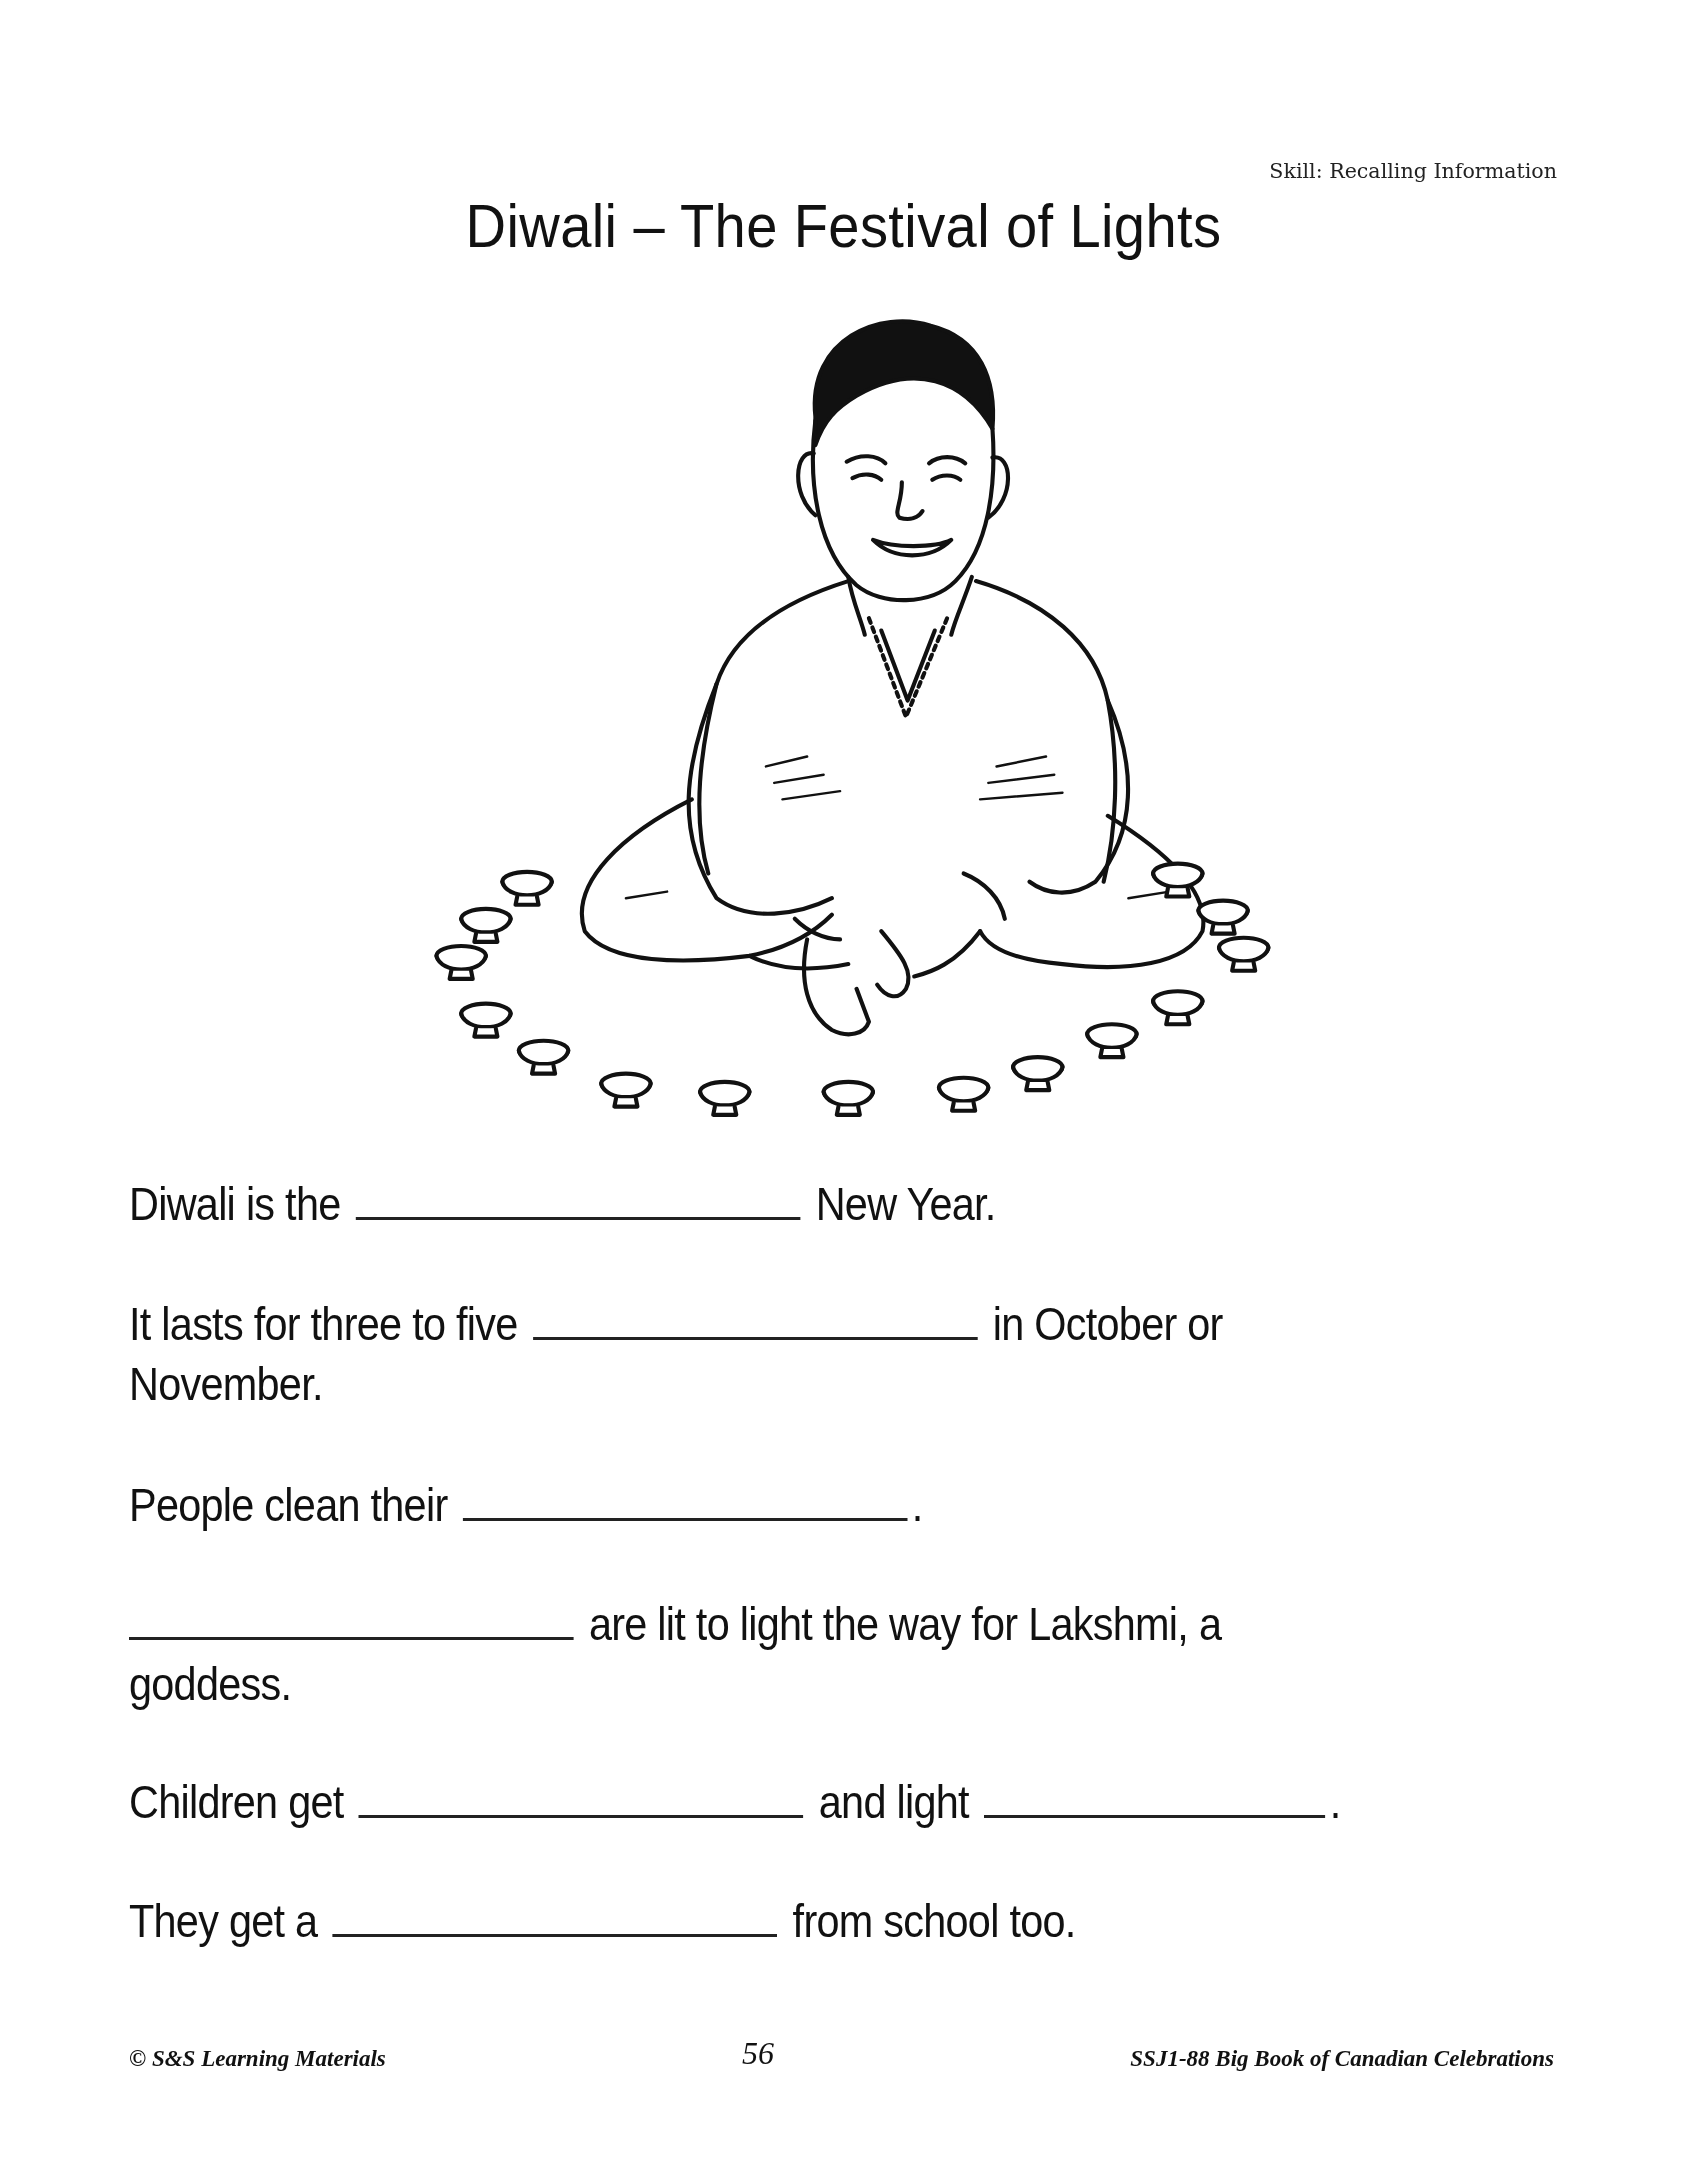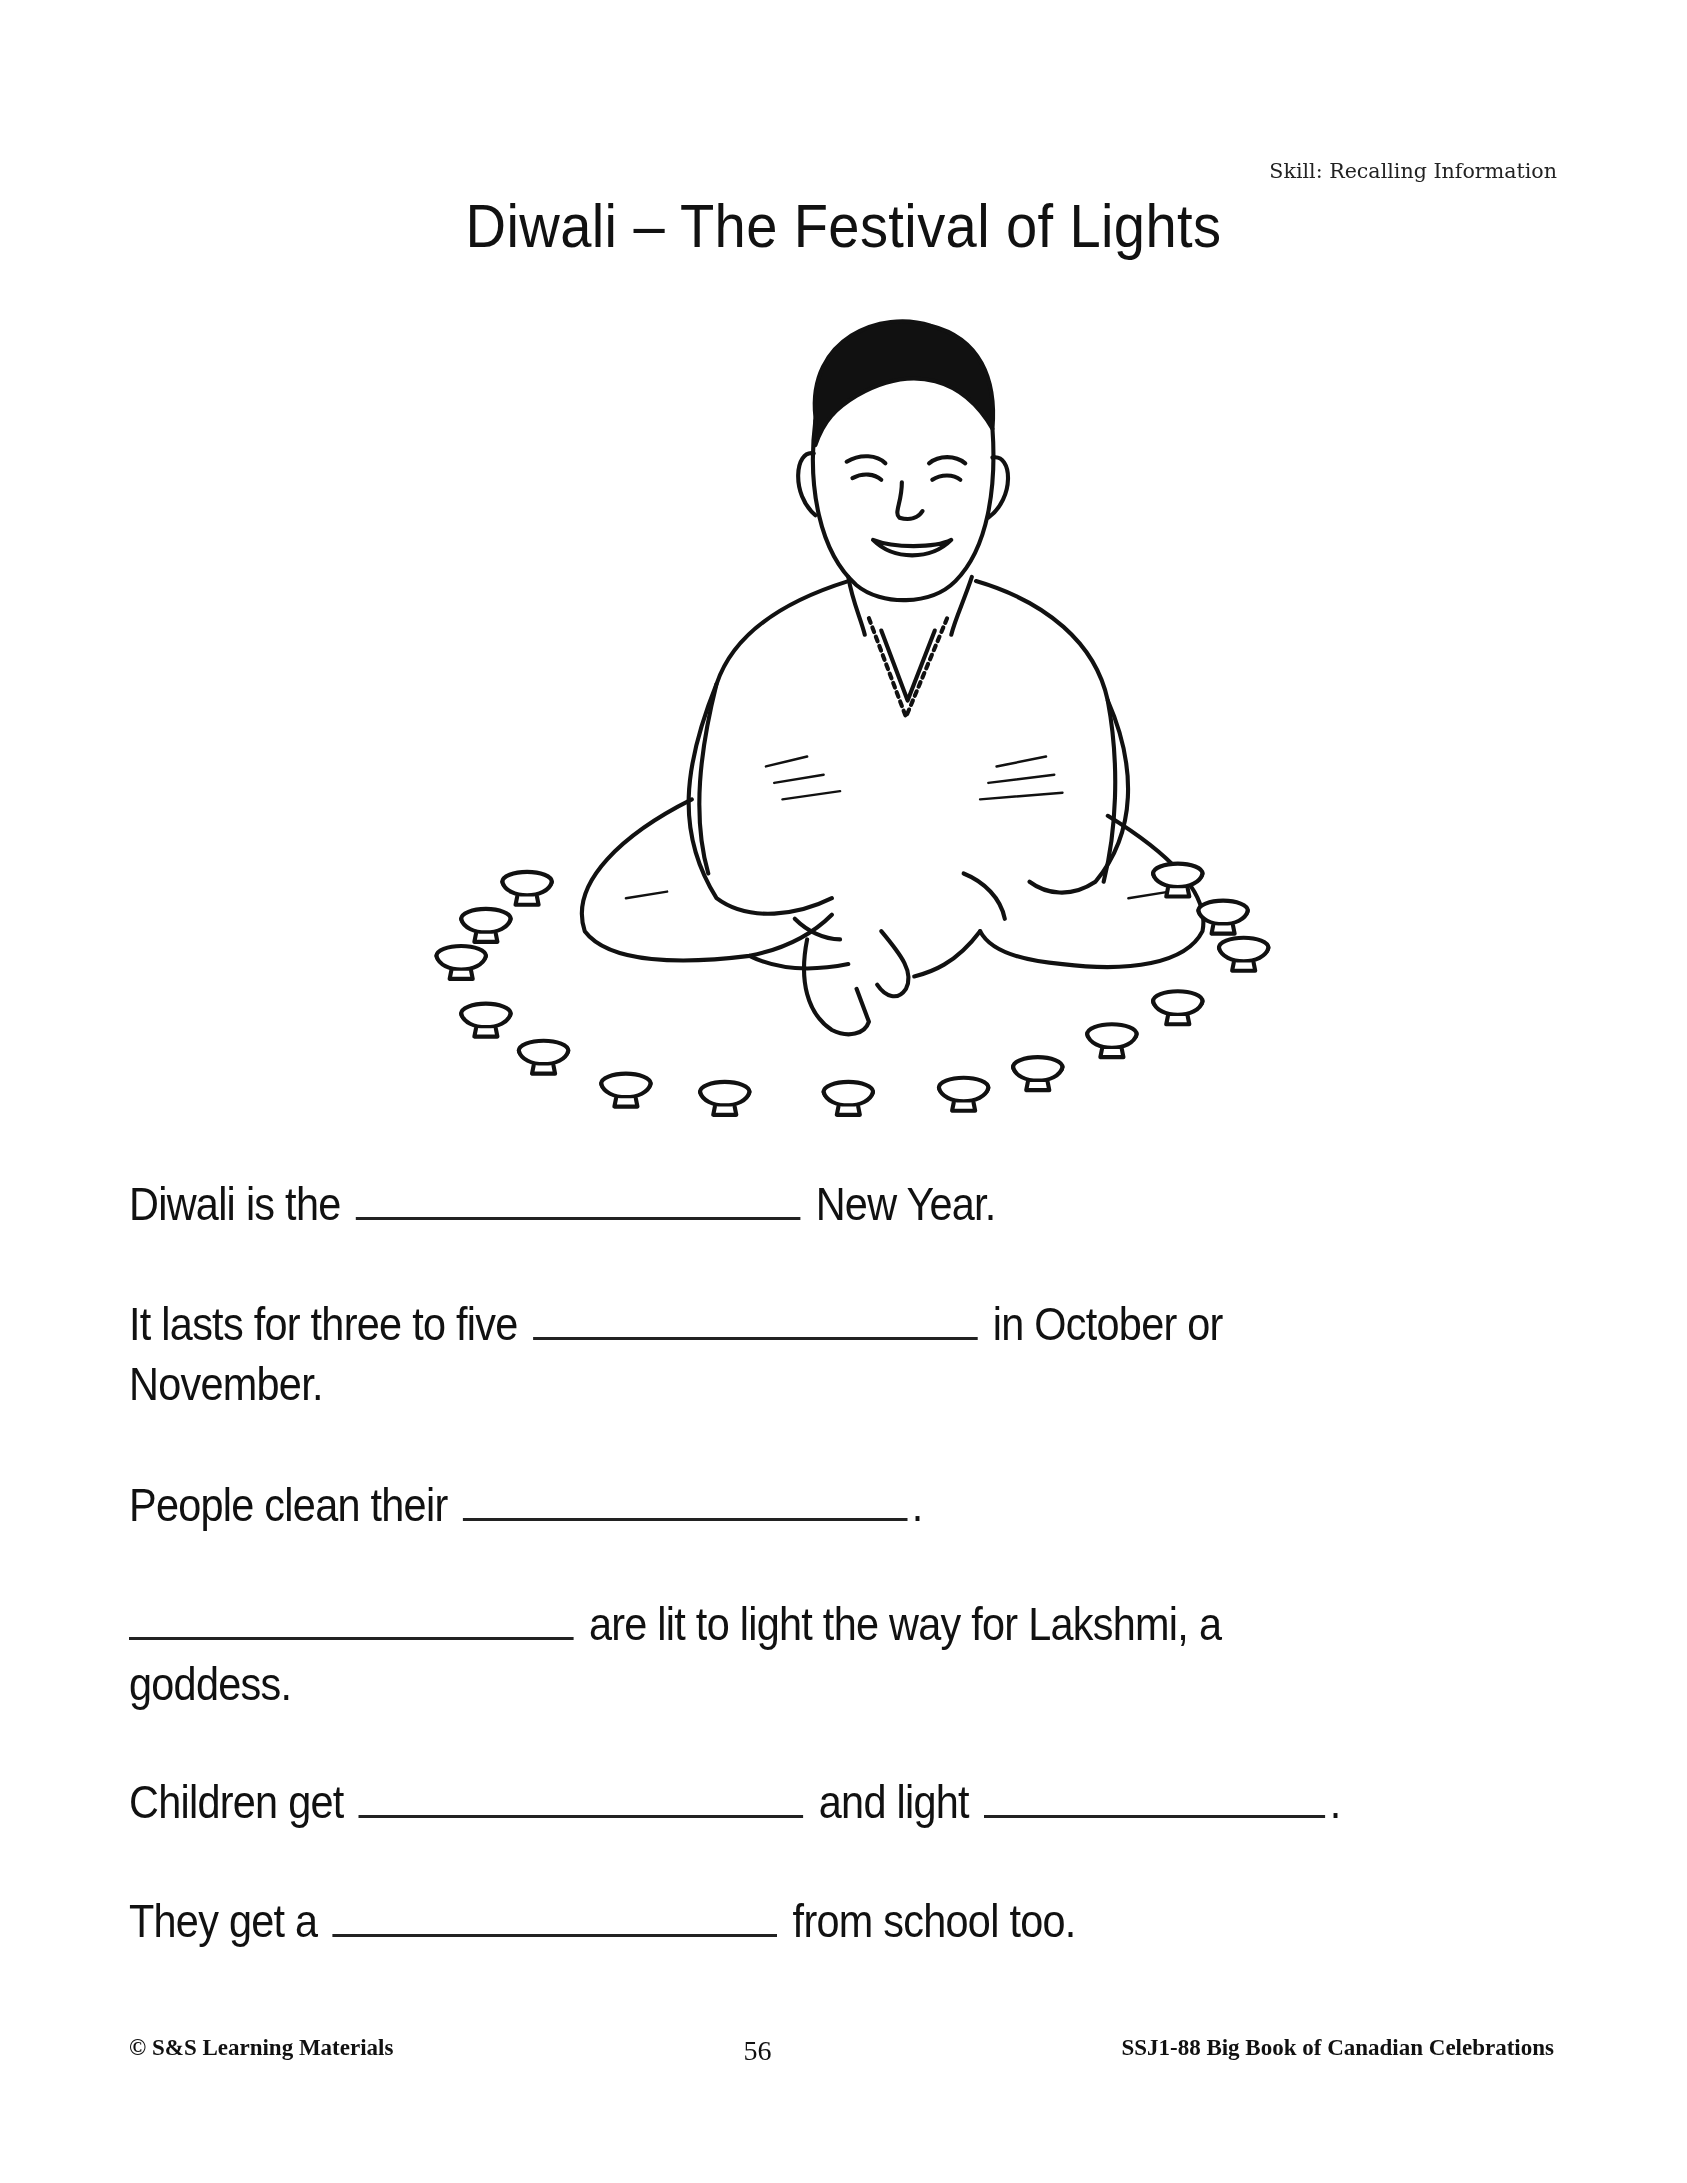--- a/index.html
+++ b/index.html
@@ -4,22 +4,22 @@
   <style>
     html, body { margin: 0; padding: 0; background: #ffffff; }
     body { width: 1687px; height: 2183px; position: relative; overflow: hidden; color: #111; }
     .skill { position: absolute; top: 159px; right: 130px; font-family: "DejaVu Serif", serif; font-size: 20.6px; color: #222; }
     .title { position: absolute; top: 191px; left: 0; width: 1687px; text-align: center; font-family: "Liberation Sans", sans-serif; font-size: 61px; font-weight: 400; letter-spacing: 0.4px; color: #111; transform: scaleX(0.92); }
     .illus { position: absolute; left: 420px; top: 305px; width: 939px; height: 824px; }
     .sent { position: absolute; left: 129px; width: 1450px; font-family: "Liberation Sans", sans-serif; font-size: 46px; line-height: 60px; color: #111; letter-spacing: -0.8px; transform-origin: left top; transform: scaleX(0.9); }
     .blank { display: inline-block; border-bottom: 3.3px solid #222; height: 49px; vertical-align: baseline; margin: 0 5px; }
     .b-lg { width: 494px; }
     .b-md { width: 379px; }
-    .footer { position: absolute; top: 2035px; left: 129px; width: 1425px; font-family: "Liberation Serif", serif; font-size: 23px; font-weight: 700; display: flex; justify-content: space-between; align-items: flex-start; }
-    .footer .page { font-weight: 400; font-size: 28px; }
+    .footer { position: absolute; top: 2035px; left: 129px; width: 1425px; font-family: "Liberation Serif", serif; font-size: 23px; font-weight: 700; display: flex; justify-content: space-between; align-items: flex-end; font-style: italic; }
+    .footer .page { font-weight: 400; font-size: 32px; }
   </style>
 </head>
 <body>
 
 <div class="skill">Skill:  Recalling Information</div>
 <div class="title">Diwali – The Festival of Lights</div>
 
 <svg class="illus" viewBox="0 0 1140 1000" fill="none" stroke="#111" stroke-width="5" stroke-linecap="round" stroke-linejoin="round">
 
   <path d="M480 135 C470 40 560 5 620 25 C680 40 700 90 695 150 C660 90 600 70 530 110 C505 125 490 140 480 170 Z" fill="#111"></path>

